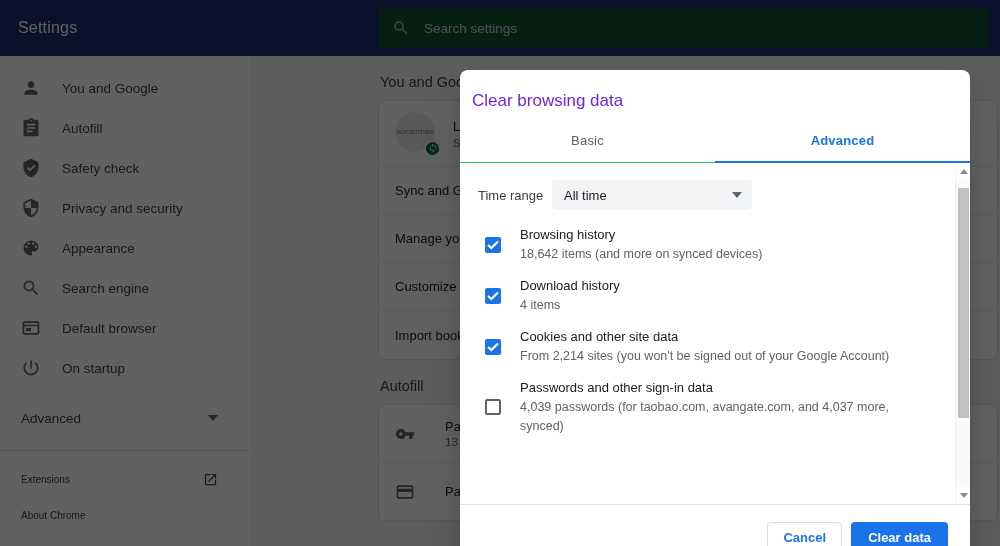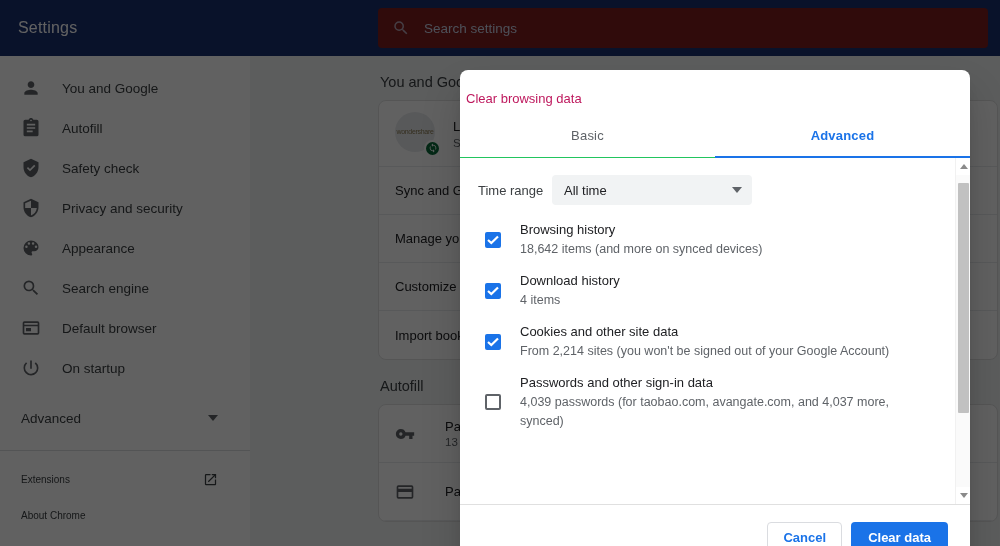--- a/index.html
+++ b/index.html
@@ -18,21 +18,21 @@
     position: absolute; left: 0; top: 0; width: 1000px; height: 56px;
     background: #1a3070;
     display: flex; align-items: center;
   }
   .brand {
     color: #ffffff; font-size: 16px; letter-spacing: .2px;
     margin-left: 18px; width: 300px;
   }
   .searchbox {
     position: absolute; left: 378px; top: 8px; width: 610px; height: 40px;
-    background: #7f1d1d; border-radius: 4px;
+    background: #14532d; border-radius: 4px;
     display: flex; align-items: center; padding-left: 14px;
   }
   .search-ico { width: 18px; height: 18px; flex: 0 0 18px; opacity: .75; }
   .search-ph { color: #c9d2e8; font-size: 13.5px; margin-left: 14px; }
 
   .sidebar {
     position: absolute; left: 0; top: 56px; width: 250px; bottom: 0;
     background: #ffffff; padding-top: 12px;
   }
   .nav-item {
@@ -89,21 +89,21 @@
   
   .scrim { position: absolute; inset: 0; background: rgba(0,0,0,.62); }
 
   
   .dialog {
     position: absolute; left: 460px; top: 70px; width: 510px; height: 500px;
     background: #fff; border-radius: 8px;
     box-shadow: 0 11px 15px -7px rgba(0,0,0,.2), 0 24px 38px 3px rgba(0,0,0,.14);
     display: flex; flex-direction: column; overflow: hidden;
   }
-  .dlg-title { font-size: 13px; color: #be185d; padding: 21px 0 0 6px; }
+  .dlg-title { font-size: 17px; color: #6d28d9; padding: 21px 0 0 12px; }
   .tabs { display: flex; height: 45px; margin-top: 7px; border-bottom: 1px solid #22c55e; position: relative; }
   .tab {
     flex: 1; display: flex; align-items: center; justify-content: center;
     font-size: 13px; color: #5f6368; letter-spacing: .2px; position: relative;
   }
   .tab.active { color: #1a73e8; font-weight: bold; }
   .tab.active::after {
     content: ""; position: absolute; left: 0; right: 0; bottom: -1px; height: 2px; background: #1a73e8;
   }
 

